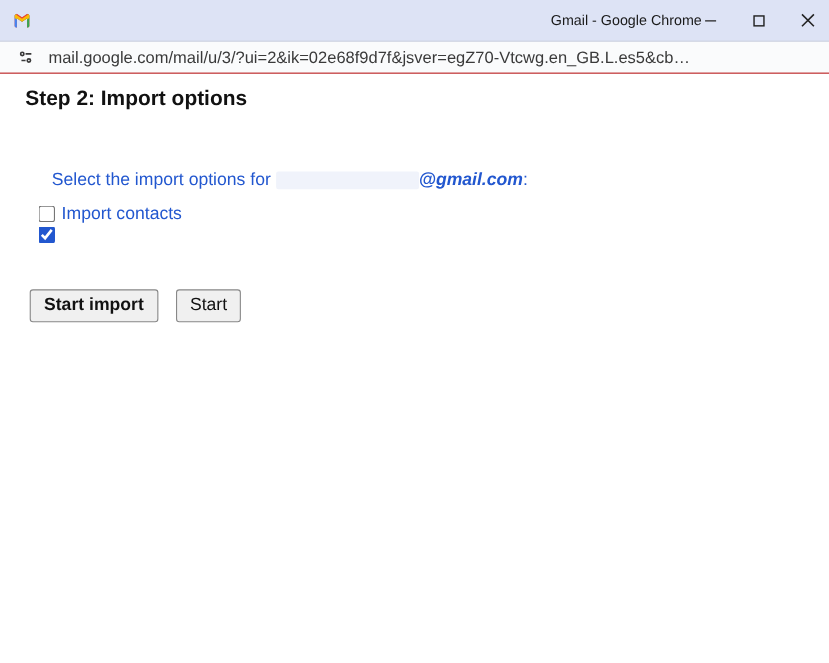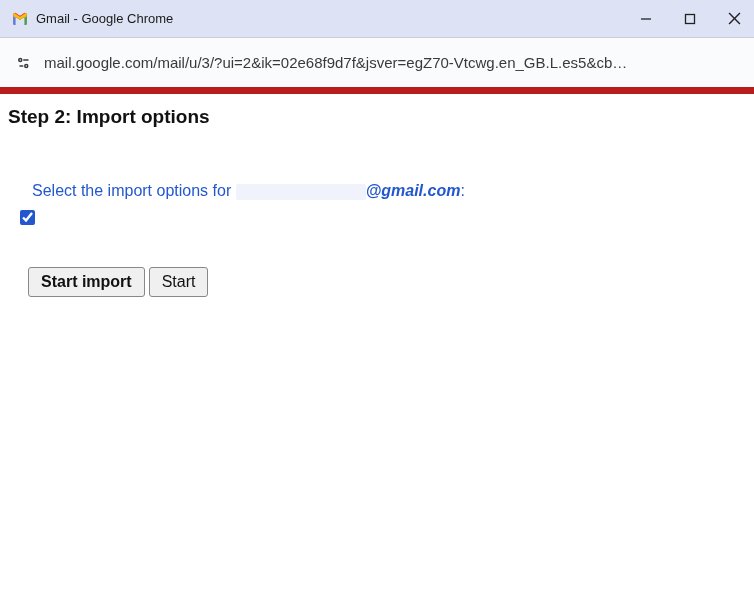--- a/index.html
+++ b/index.html
@@ -10,20 +10,21 @@
       background: #fff;
       overflow: hidden;
     }
     .titlebar {
       height: 38px;
       background: #dde3f5;
       display: flex;
       align-items: center;
       padding: 0 12px;
       border-bottom: 1px solid #c8cdda;
+      text-align: right;
     }
     .favicon {
       width: 16px;
       height: 16px;
       margin-right: 8px;
       display: flex;
       align-items: center;
       justify-content: center;
     }
     .window-title {
@@ -38,45 +39,45 @@
     }
     .win-ctrl {
       width: 16px;
       height: 16px;
       display: flex;
       align-items: center;
       justify-content: center;
       cursor: default;
     }
     .addressbar {
-      height: 56px;
+      height: 29px;
       background: #fafbfc;
       display: flex;
       align-items: center;
       padding: 0 14px;
-      border-bottom: 7px solid #b91c1c;
+      border-bottom: 1px solid #b91c1c;
     }
     .site-info-icon {
       width: 20px;
       height: 20px;
       margin-right: 10px;
       display: flex;
       align-items: center;
       justify-content: center;
     }
     .url {
       font-size: 15px;
       color: #3a3a3a;
       white-space: nowrap;
       overflow: hidden;
       text-overflow: ellipsis;
       flex: 1;
     }
     .content {
-      padding: 12px 8px;
+      padding: 12px 23px;
     }
     .page-title {
       font-size: 19px;
       font-weight: bold;
       color: #111;
       margin-bottom: 54px;
     }
     .instruction {
       font-size: 16px;
       color: #2257cf;
@@ -104,23 +105,23 @@
       line-height: 1.45;
     }
     .option-row input[type="checkbox"] {
       width: 15px;
       height: 15px;
       margin-right: 6px;
       accent-color: #2257cf;
     }
     .button-row {
       margin-top: 42px;
-      margin-left: 20px;
+      margin-left: 4px;
       display: flex;
-      gap: 4px;
+      gap: 16px;
     }
     .btn {
       padding: 5px 12px;
       font-size: 16px;
       background: #f0f0f0;
       border: 1px solid #888;
       border-radius: 3px;
       color: #111;
       cursor: default;
     }
@@ -175,20 +176,24 @@
 </div>
 
 <div class="content">
   <div class="page-title">Step 2: Import options</div>
 
   <div class="instruction">
     <span>Select the import options for </span><span class="redacted"></span><span class="email-domain">@gmail.com</span><span>:</span>
   </div>
 
   <label class="option-row">
+    <input type="checkbox" style="">
+    <span>Import contacts</span>
+  </label>
+  <label class="option-row">
     <input type="checkbox" checked="" style="">
   </label>
 
   <div class="button-row">
     <button class="btn btn-primary">Start import</button>
     <button class="btn">Start</button>
   </div>
 </div>
 
 </body></html>

